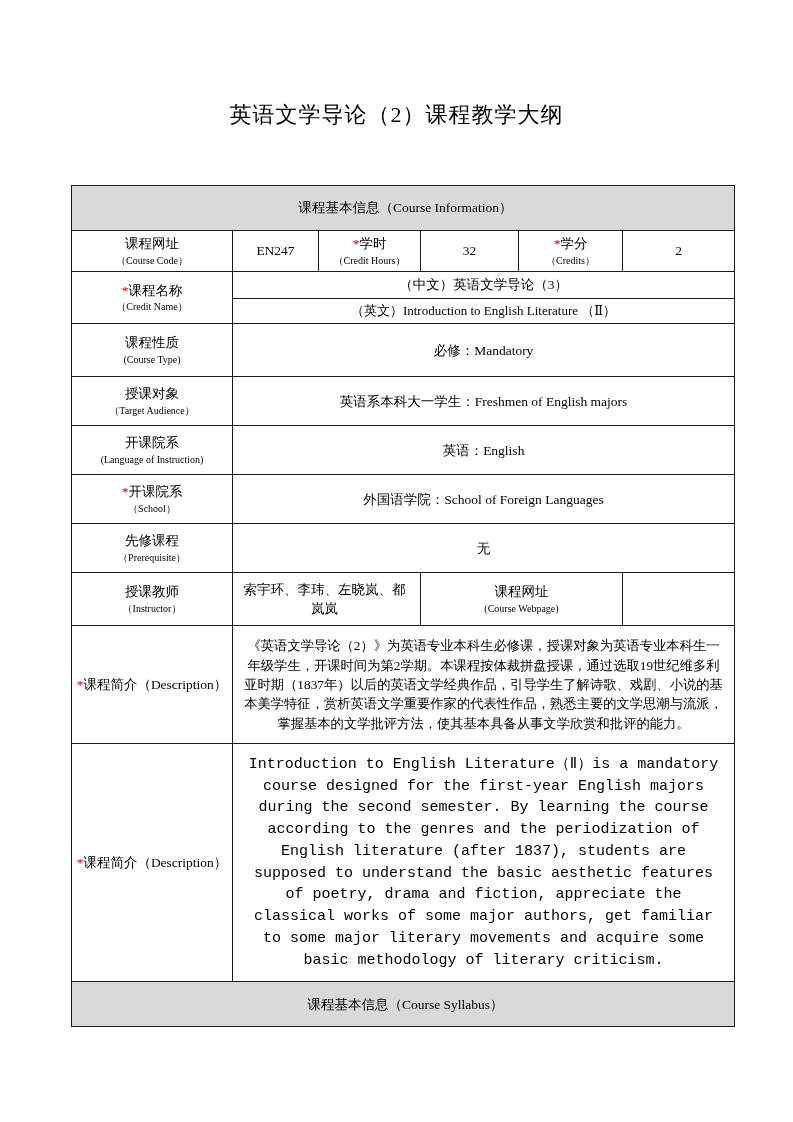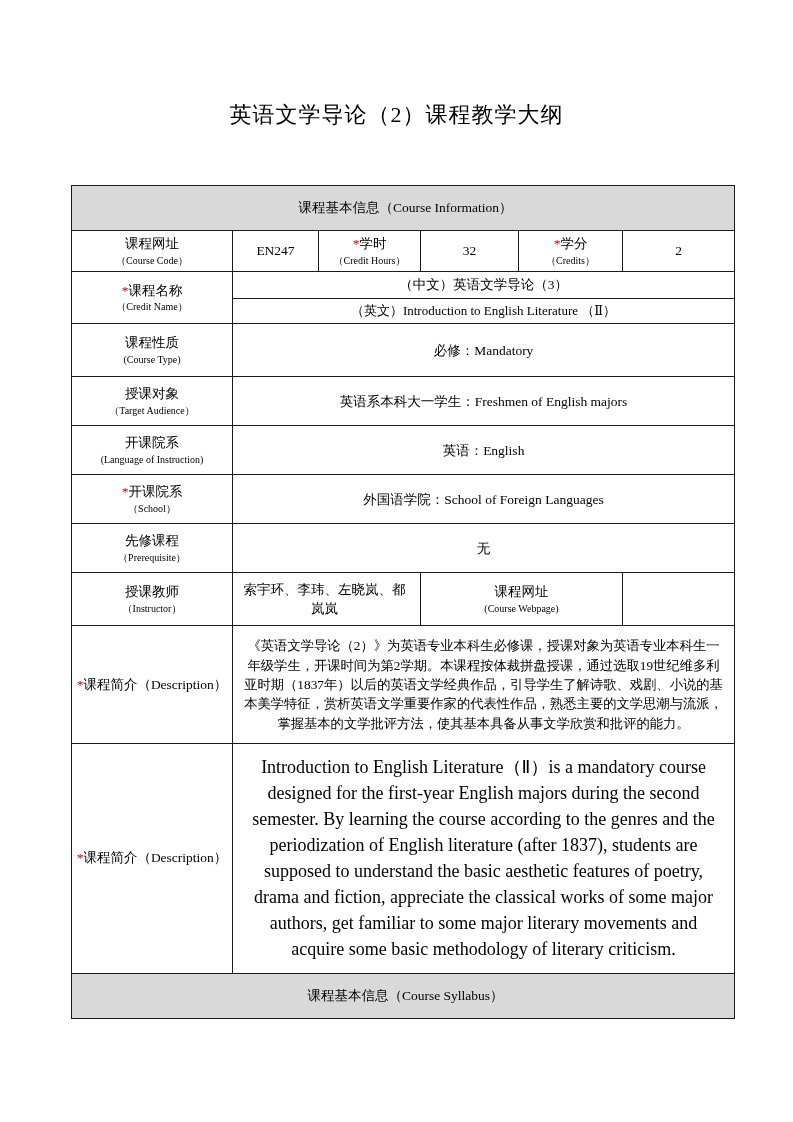--- a/index.html
+++ b/index.html
@@ -81,25 +81,25 @@
   .para-cn {
     text-align: justify;
     text-justify: inter-ideograph;
     font-size: 13.3px;
     line-height: 1.95;
     padding: 10px 11px 10px 11px !important;
     vertical-align: middle;
   }
   .para-en {
     text-align: left;
-    font-size: 18px;
+    font-size: 15px;
     line-height: 2.05;
     padding: 10px 11px 10px 11px !important;
     vertical-align: middle;
-    font-family: Liberation Serif, serif;
+    font-family: Liberation Mono, monospace;
   }
   .cell-mid { vertical-align: middle; }
 </style>
 </head>
 <body>
 
 <div class="page">
 
   <h1 class="doc-title">英语文学导论（2）课程教学大纲</h1>
 

